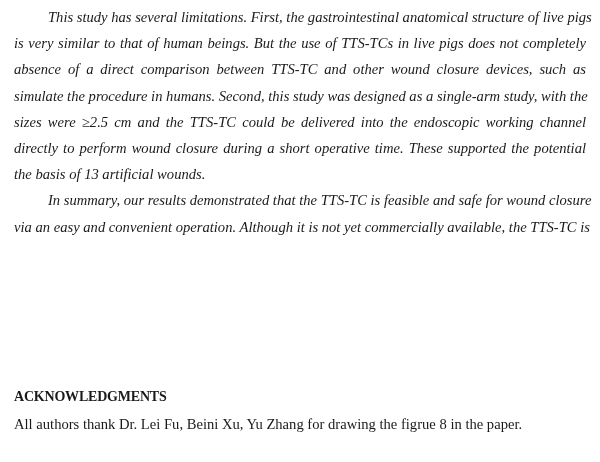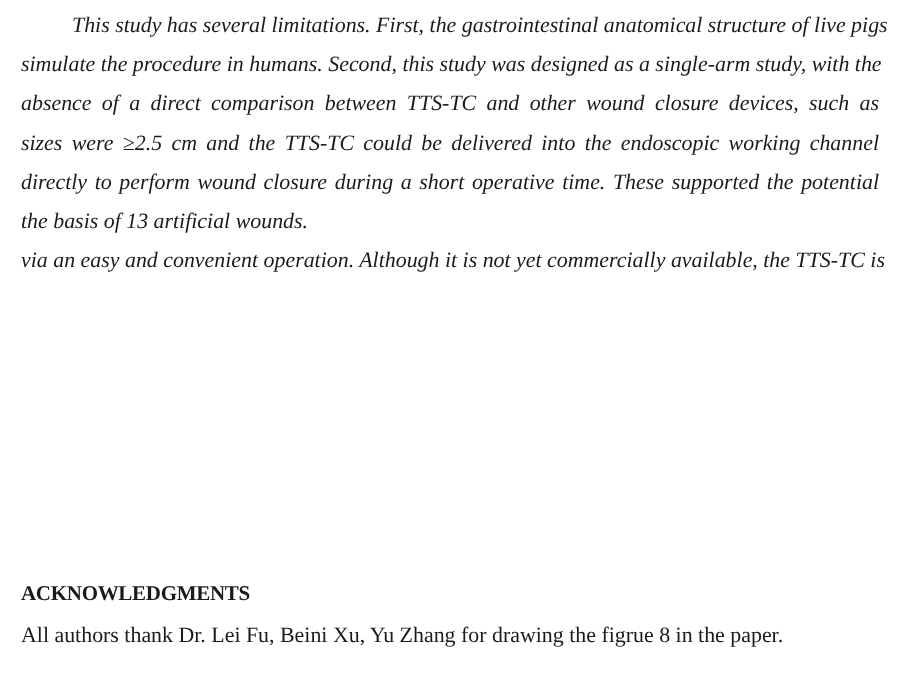--- a/index.html
+++ b/index.html
@@ -58,25 +58,27 @@
       margin: 0;
       white-space: nowrap;
     }
   </style>
 </head>
 <body>
 
 <div class="page">
   <p class="para">
     <span class="ln first">This study has several limitations. First, the gastrointestinal anatomical structure of live pigs</span>
+    <span class="ln">is very similar to that of human beings. But the use of TTS-TCs in live pigs does not completely</span>
+    <span class="ln">absence of a direct comparison between TTS-TC and other wound closure devices, such as</span>
     <span class="ln">simulate the procedure in humans. Second, this study was designed as a single-arm study, with the</span>
-    <span class="ln">absence of a direct comparison between TTS-TC and other wound closure devices, such as</span>
     <span class="ln">sizes were ≥2.5 cm and the TTS-TC could be delivered into the endoscopic working channel</span>
     <span class="ln">directly to perform wound closure during a short operative time. These supported the potential</span>
     <span class="ln last">the basis of 13 artificial wounds.</span>
   </p>
   <p class="para">
+    <span class="ln first">In summary, our results demonstrated that the TTS-TC is feasible and safe for wound closure</span>
     <span class="ln">via an easy and convenient operation. Although it is not yet commercially available, the TTS-TC is</span>
   </p>
 </div>
 
 <h3 class="ack-heading">ACKNOWLEDGMENTS</h3>
 <p class="ack-body">All authors thank Dr. Lei Fu, Beini Xu, Yu Zhang for drawing the figrue 8 in the paper.</p>
 
 </body></html>

